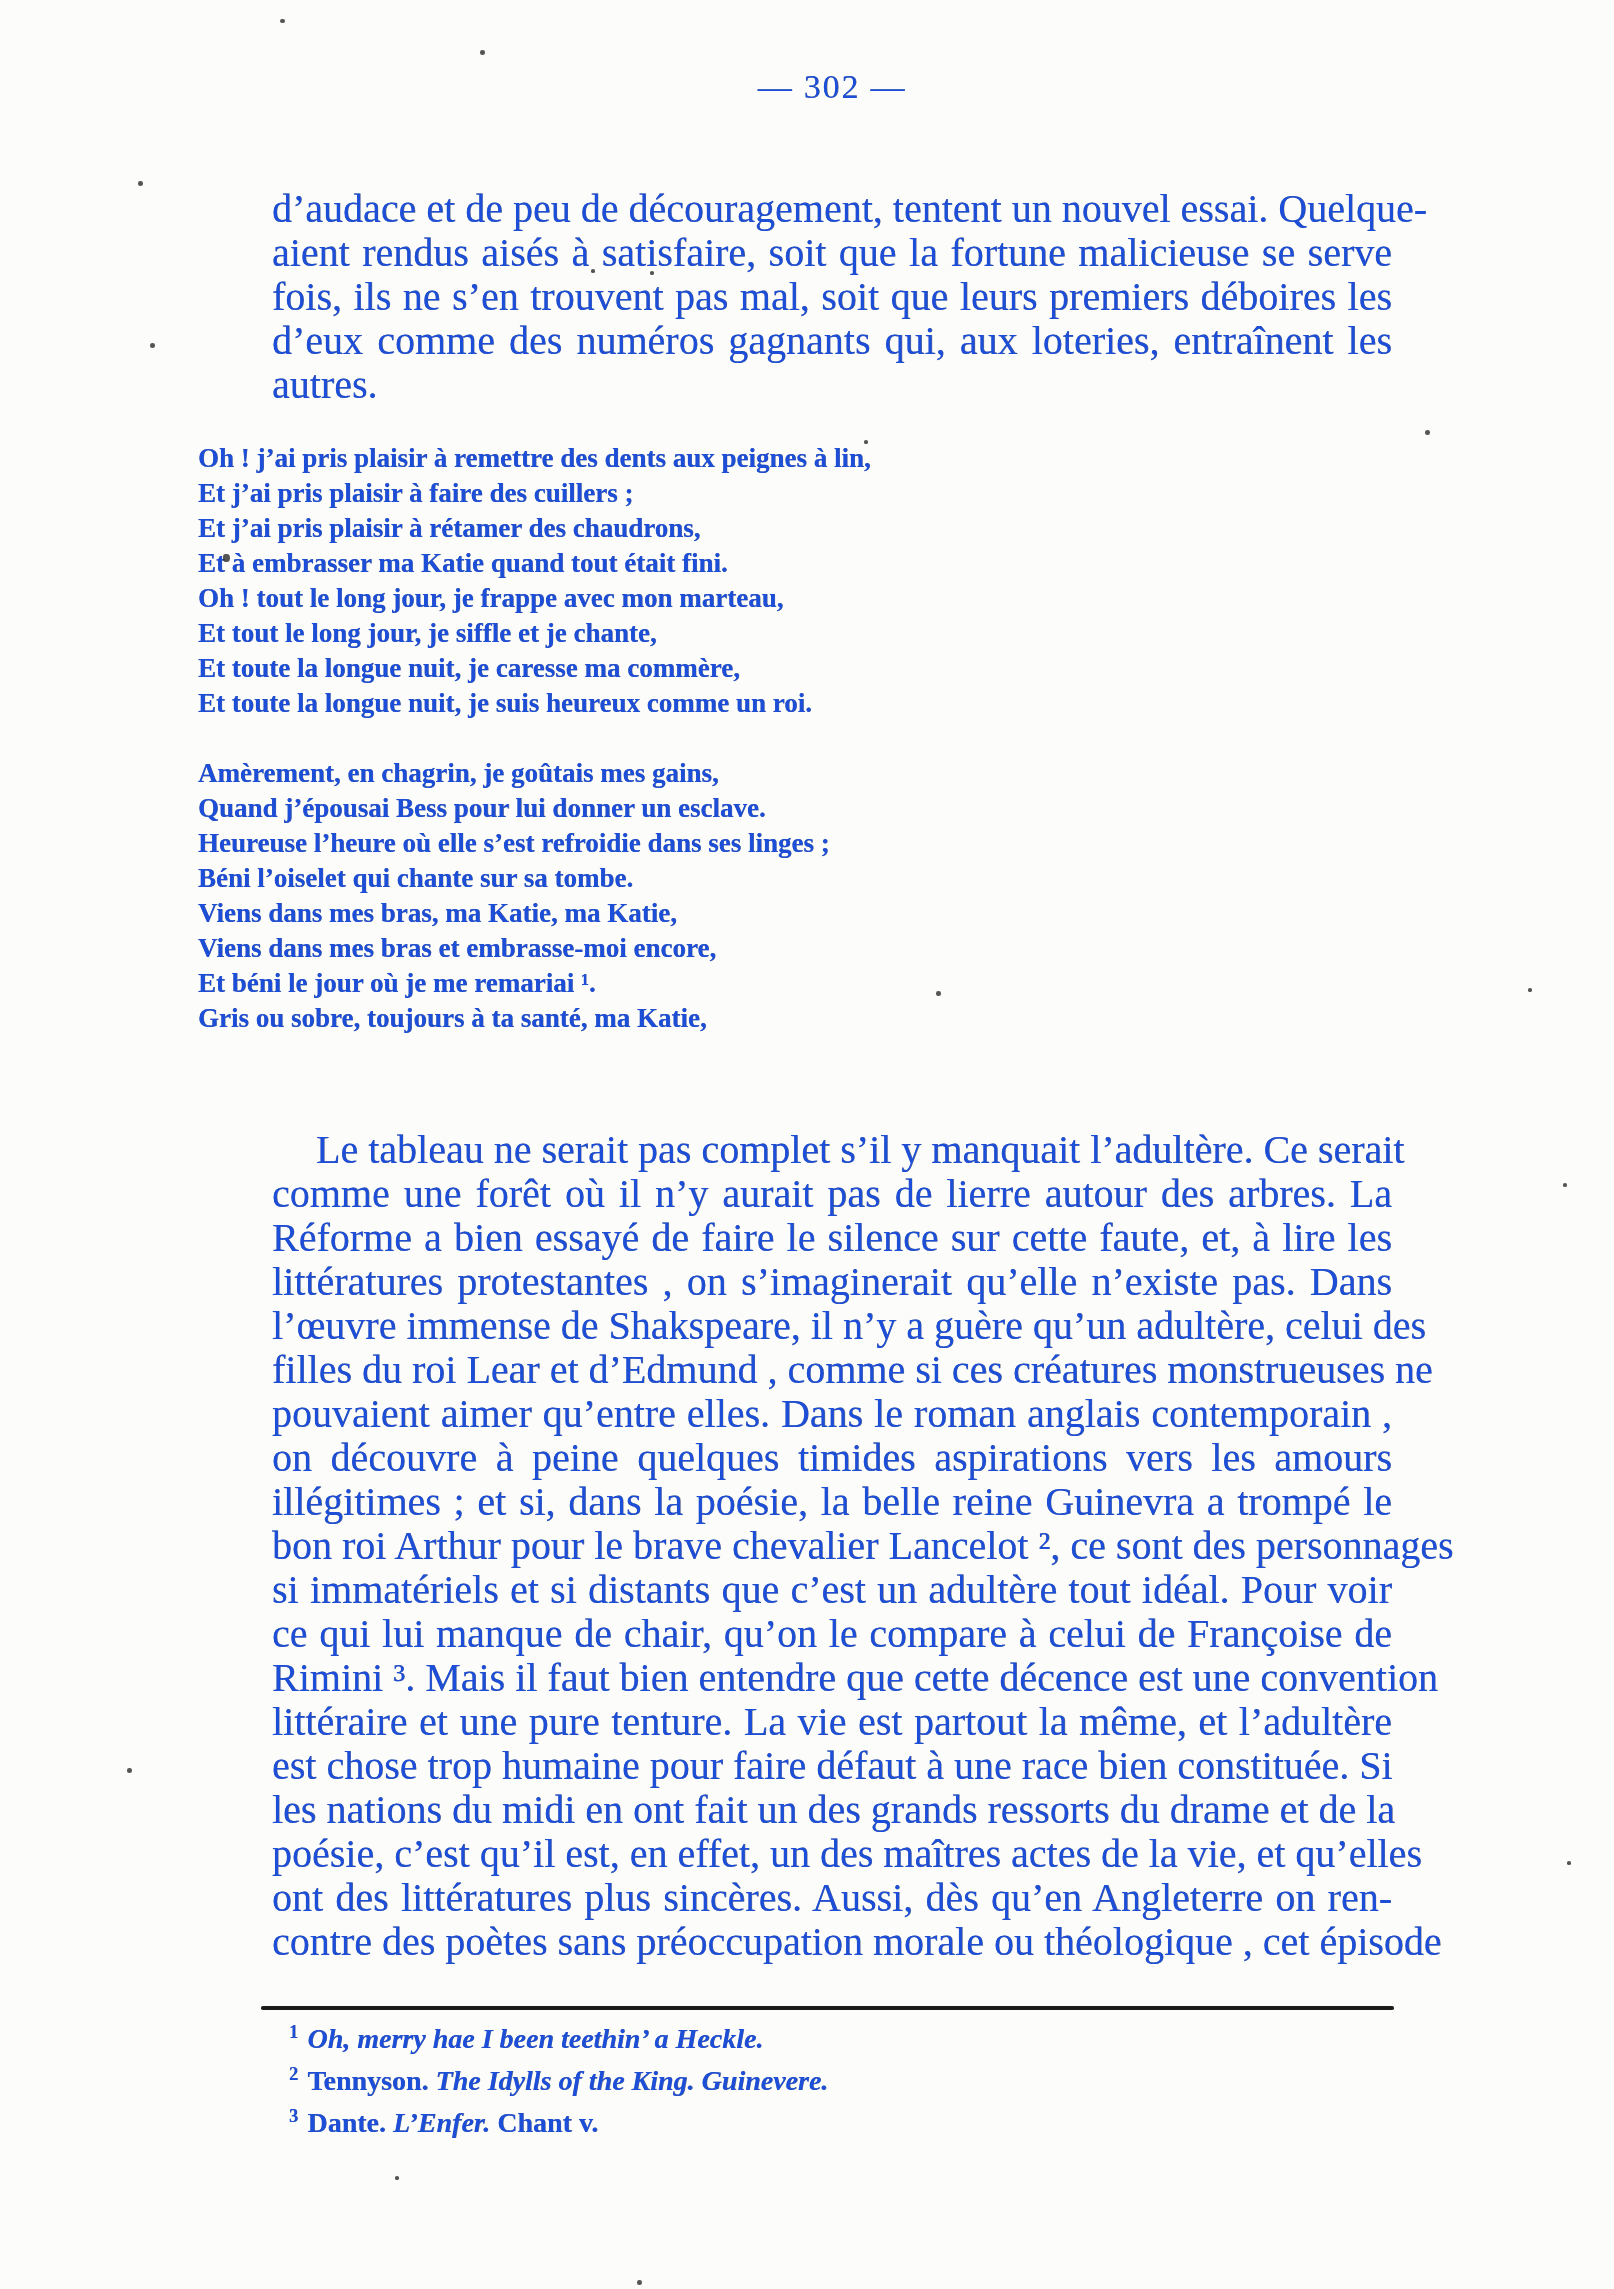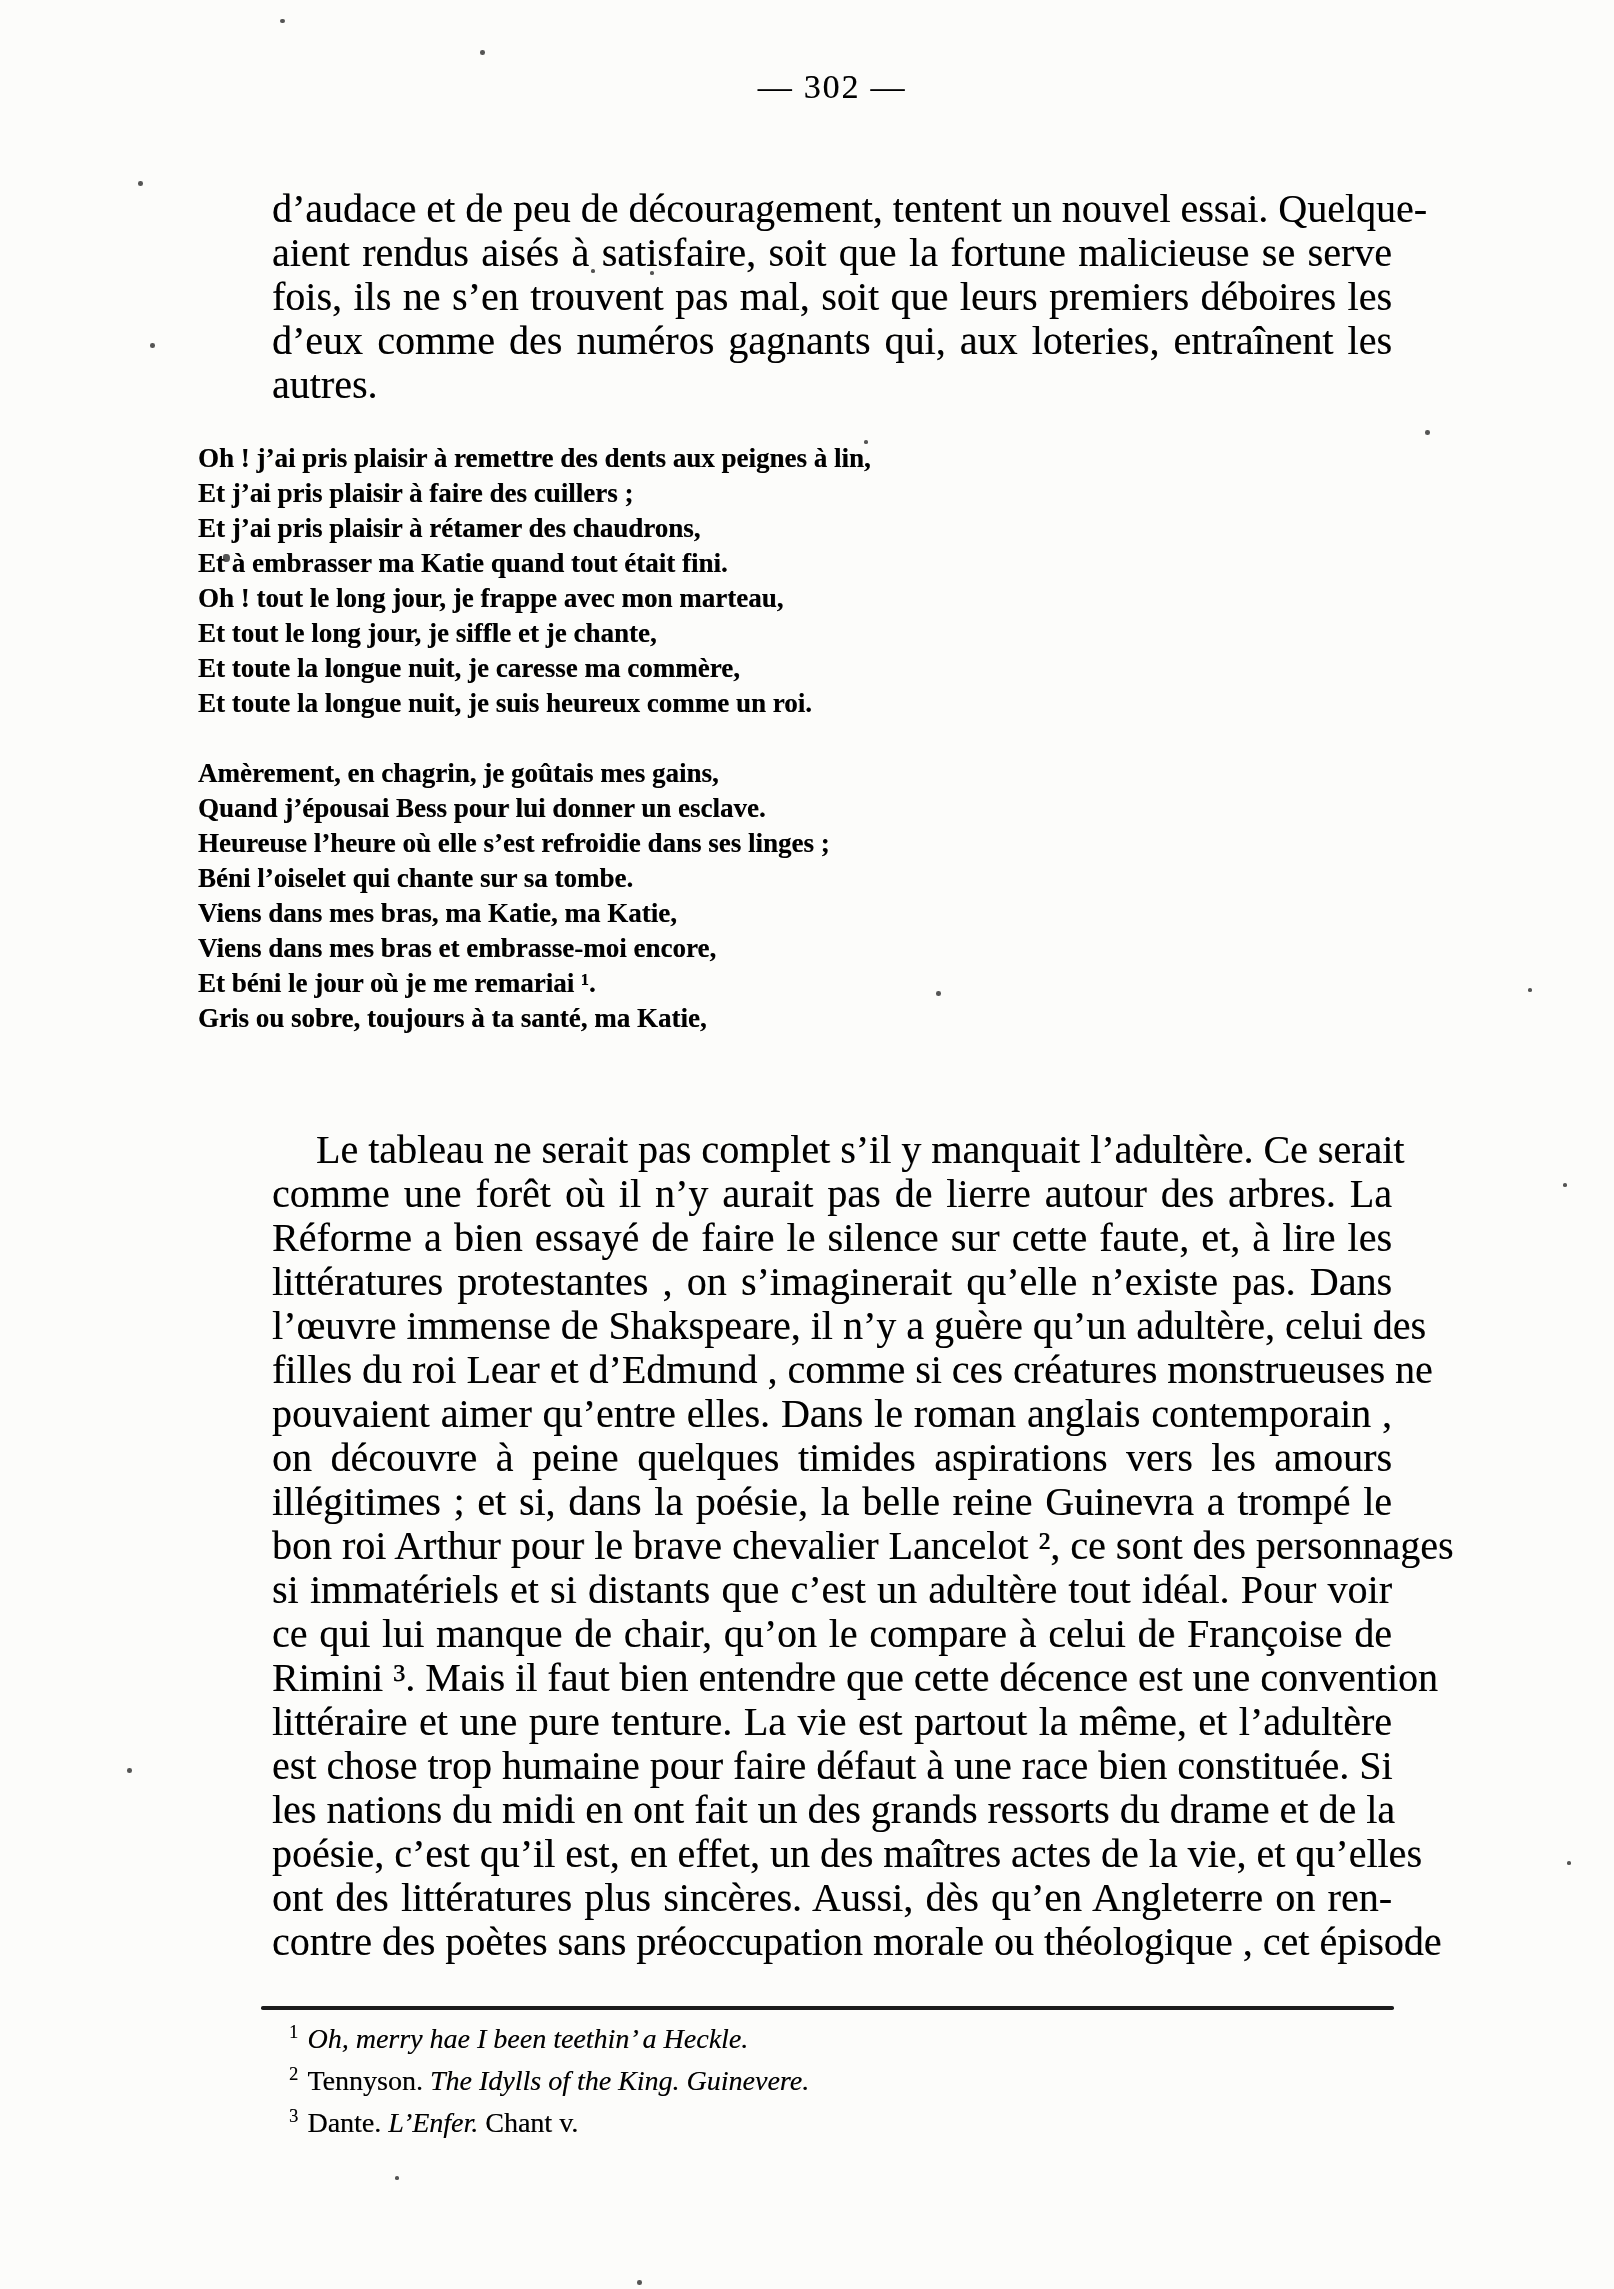--- a/index.html
+++ b/index.html
@@ -2,21 +2,21 @@
 <html style="font-size:14.8px"><head>
 <meta charset="utf-8">
 <style>
   html, body { margin: 0; padding: 0; background: #e8e8e4; }
   .page {
     position: relative;
     width: 1614px;
     height: 2290px;
     margin: 0 auto;
     background: #fcfcfa;
-    color: #000000;
+    color: #1d4ed8;
     font-family: "Liberation Serif", "DejaVu Serif", serif;
     overflow: hidden;
     text-shadow: 0.3px 0.3px 0 rgba(22,22,22,0.55);
   }
 
   .page-number {
     position: absolute;
     top: 68px; left: 272px; width: 1120px;
     text-align: center;
     font-size: 34px;
@@ -57,20 +57,21 @@
     top: 2006px; left: 261px; width: 1133px; height: 3.7px;
     background: #1c1c1c;
     border-radius: 1.8px;
   }
 
   .footnotes {
     position: absolute;
     top: 2018px; left: 289px; width: 1103px;
     font-size: 28px;
     line-height: 42px;
+    font-weight: bold;
   }
   .footnotes .fline { white-space: nowrap; }
   .fn-sup {
     font-size: 18.5px;
     vertical-align: super;
     line-height: 0;
     margin-right: 9.2px;
   }
   .it { font-style: italic; }
 

